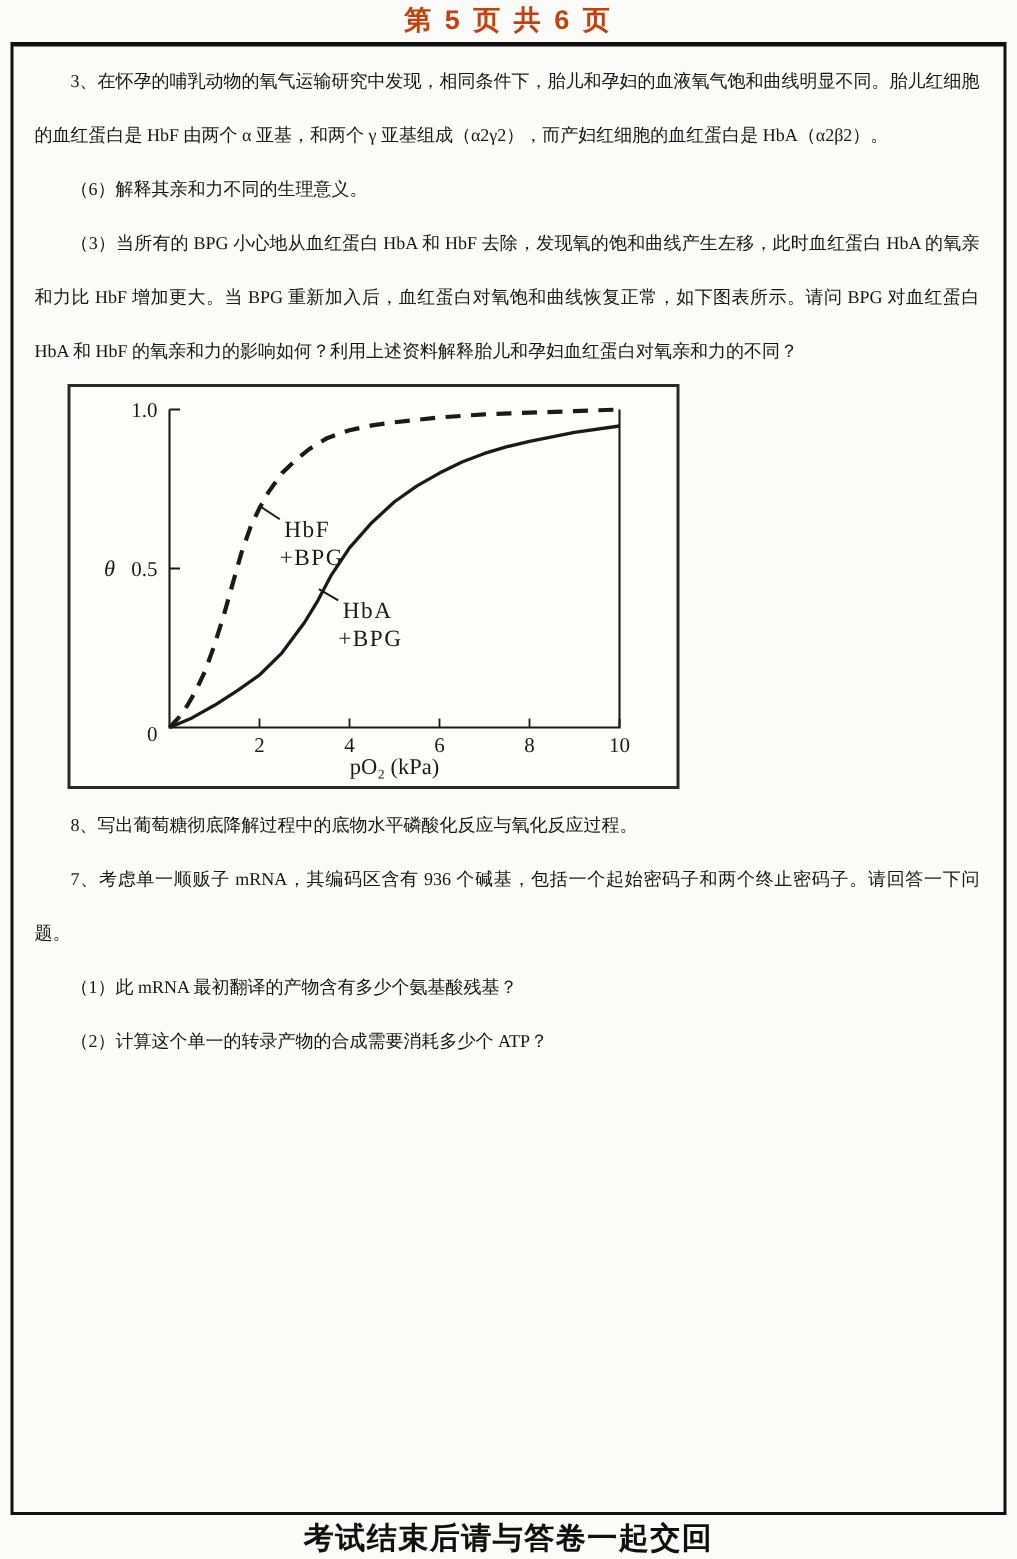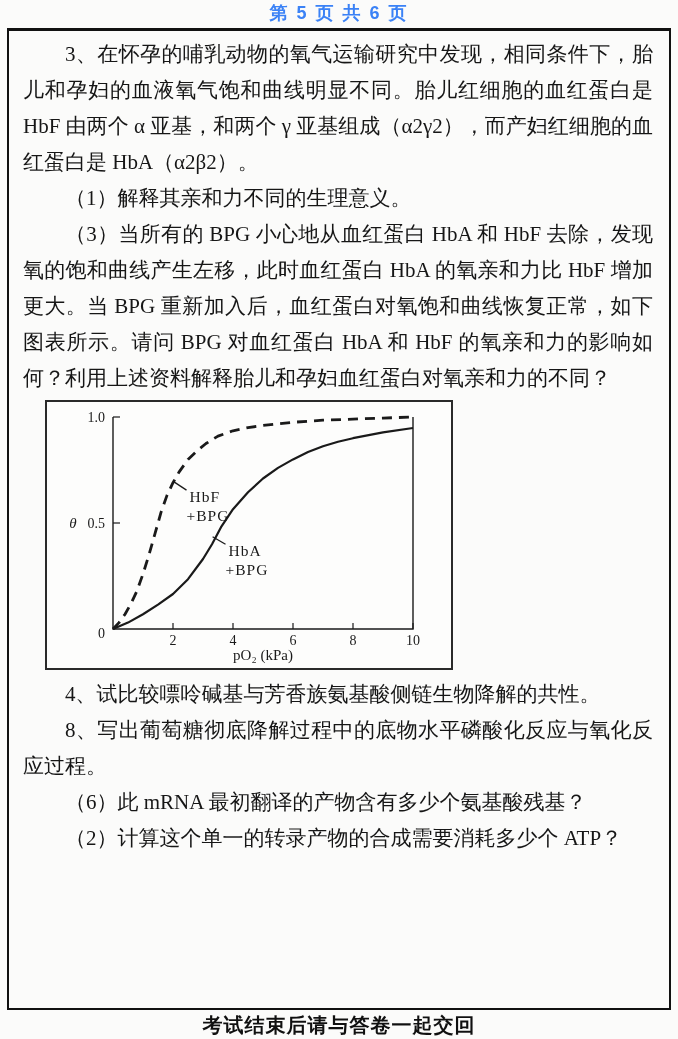--- a/index.html
+++ b/index.html
@@ -5,29 +5,29 @@
   html,body{margin:0;padding:0;}
   body{
     width:678px;height:1039px;background:#fbfbfa;color:#1a1a1a;
     font-family:"Liberation Serif","DejaVu Serif",serif;
     position:relative;overflow:hidden;
   }
   .page{position:relative;width:678px;height:1039px;}
   .page-header{
     position:absolute;top:1px;left:0;width:100%;text-align:center;
     font-family:"Liberation Sans","DejaVu Sans",sans-serif;
-    font-weight:bold;font-size:18px;letter-spacing:2px;color:#3b82f6;
+    font-weight:bold;font-size:18px;letter-spacing:2px;color:#c2410c;
   }
   .main-box{
     position:absolute;left:7px;top:28px;width:664px;height:982px;
     box-sizing:border-box;border:2px solid #111;border-top-width:3px;
     padding:5px 16px 0 14px;overflow:hidden;
   }
   .main-box p{
-    margin:0;text-indent:2em;font-size:21px;line-height:36px;
+    margin:0;text-indent:2em;font-size:12px;line-height:36px;
     text-align:justify;color:#161616;
   }
   .figure{
     box-sizing:border-box;width:408px;height:270px;
     margin:4px 0 6px 22px;border:2px solid #2a2a2a;background:#fdfdfc;
   }
   .figure svg{display:block;}
   .page-footer{
     position:absolute;top:1012px;left:0;width:100%;text-align:center;
     font-family:"Liberation Sans","DejaVu Sans",sans-serif;
@@ -36,21 +36,21 @@
 </style>
 </head>
 <body>
 
 <div class="page">
 
   <div class="page-header">第 5 页  共 6 页</div>
 
   <div class="main-box">
     <p>3、在怀孕的哺乳动物的氧气运输研究中发现，相同条件下，胎儿和孕妇的血液氧气饱和曲线明显不同。胎儿红细胞的血红蛋白是 HbF 由两个 α 亚基，和两个 γ 亚基组成（α2γ2），而产妇红细胞的血红蛋白是 HbA（α2β2）。</p>
-    <p>（1）解释其亲和力不同的生理意义。</p>
+    <p>（6）解释其亲和力不同的生理意义。</p>
     <p>（3）当所有的 BPG 小心地从血红蛋白 HbA 和 HbF 去除，发现氧的饱和曲线产生左移，此时血红蛋白 HbA 的氧亲和力比 HbF 增加更大。当 BPG 重新加入后，血红蛋白对氧饱和曲线恢复正常，如下图表所示。请问 BPG 对血红蛋白 HbA 和 HbF 的氧亲和力的影响如何？利用上述资料解释胎儿和孕妇血红蛋白对氧亲和力的不同？</p>
 
     <div class="figure">
       <svg id="curve-chart" width="404" height="266" viewBox="0 0 404 266">
           <path d="M 66 15 L 66 227 L 366 227 L 366 15" fill="none" stroke="#1a1a1a" stroke-width="1.4"></path>
           <line x1="126" y1="227" x2="126" y2="221" stroke="#1a1a1a" stroke-width="1.2"></line>
           <text x="126" y="243" text-anchor="middle" font-size="14" font-family="&quot;Liberation Serif&quot;,&quot;DejaVu Serif&quot;,serif" fill="#1a1a1a">2</text>
           <line x1="186" y1="227" x2="186" y2="221" stroke="#1a1a1a" stroke-width="1.2"></line>
           <text x="186" y="243" text-anchor="middle" font-size="14" font-family="&quot;Liberation Serif&quot;,&quot;DejaVu Serif&quot;,serif" fill="#1a1a1a">4</text>
           <line x1="246" y1="227" x2="246" y2="221" stroke="#1a1a1a" stroke-width="1.2"></line>
@@ -70,21 +70,21 @@
           <path d="M66.0 227.0 L81.0 220.6 L96.0 212.2 L111.0 202.6 L126.0 192.0 L141.0 177.2 L156.0 157.0 L165.0 142.2 L174.0 125.2 L186.0 107.2 L201.0 90.3 L216.0 76.5 L231.0 65.9 L246.0 57.4 L261.0 50.0 L276.0 44.3 L291.0 39.8 L306.0 36.2 L336.0 30.3 L366.0 26.0" fill="none" stroke="#1a1a1a" stroke-width="2.2" stroke-linecap="butt" stroke-linejoin="round"></path>
           <line x1="126.6" y1="79.66" x2="139.5" y2="88.13999999999999" stroke="#1a1a1a" stroke-width="1.3"></line>
           <text x="142.5" y="99.80000000000001" font-size="15.5" letter-spacing="1" font-family="&quot;Liberation Serif&quot;,&quot;DejaVu Serif&quot;,serif" fill="#1a1a1a">HbF</text>
           <text x="139.5" y="118.80000000000001" font-size="15.5" letter-spacing="1" font-family="&quot;Liberation Serif&quot;,&quot;DejaVu Serif&quot;,serif" fill="#1a1a1a">+BPG</text>
           <line x1="165.6" y1="134.78" x2="178.5" y2="142.2" stroke="#1a1a1a" stroke-width="1.3"></line>
           <text x="181.5" y="153.86" font-size="15.5" letter-spacing="1" font-family="&quot;Liberation Serif&quot;,&quot;DejaVu Serif&quot;,serif" fill="#1a1a1a">HbA</text>
           <text x="178.5" y="172.86" font-size="15.5" letter-spacing="1" font-family="&quot;Liberation Serif&quot;,&quot;DejaVu Serif&quot;,serif" fill="#1a1a1a">+BPG</text>
         </svg>
     </div>
 
-    <p>4、试比较嘌呤碱基与芳香族氨基酸侧链生物降解的共性。</p>
     <p>8、写出葡萄糖彻底降解过程中的底物水平磷酸化反应与氧化反应过程。</p>
-    <p>（6）此 mRNA 最初翻译的产物含有多少个氨基酸残基？</p>
+    <p>7、考虑单一顺贩子 mRNA，其编码区含有 936 个碱基，包括一个起始密码子和两个终止密码子。请回答一下问题。</p>
+    <p>（1）此 mRNA 最初翻译的产物含有多少个氨基酸残基？</p>
     <p>（2）计算这个单一的转录产物的合成需要消耗多少个 ATP？</p>
   </div>
 
   <div class="page-footer">考试结束后请与答卷一起交回</div>
 
 </div>
 
 </body></html>

